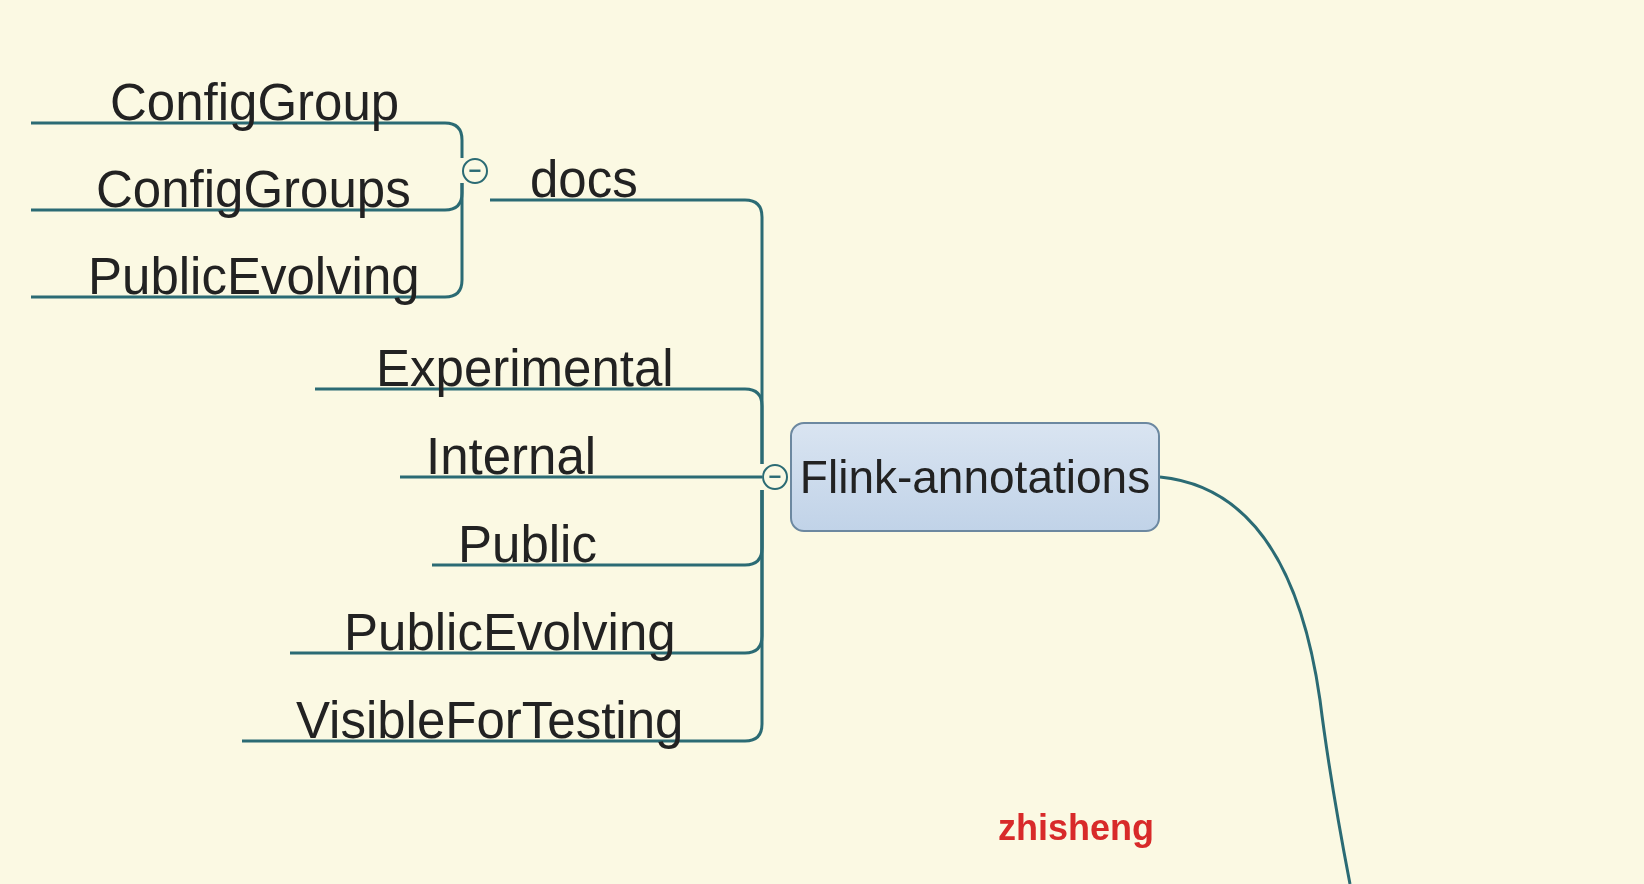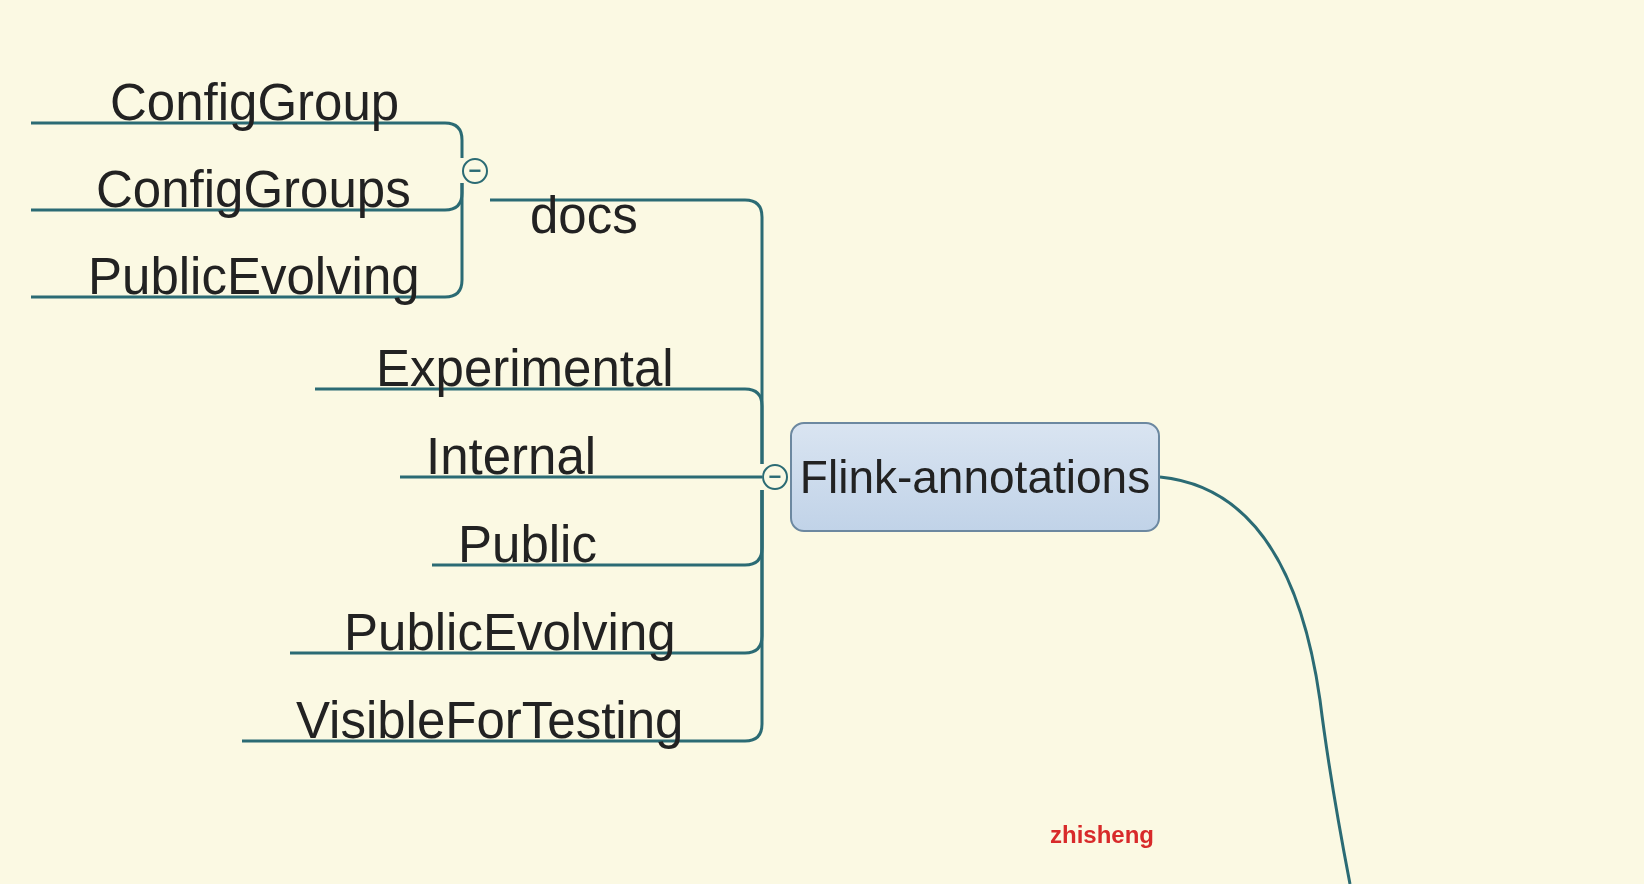--- a/index.html
+++ b/index.html
@@ -45,21 +45,21 @@
     font-size: 22px;
     line-height: 1;
     color: #2b6b74;
     font-weight: bold;
     cursor: pointer;
   }
   .watermark {
     position: absolute;
     right: 490px;
     bottom: 35px;
-    font-size: 24px;
+    font-size: 36px;
     font-weight: bold;
     color: #d82a2a;
   }
   svg.connector {
     position: absolute;
     left: 0; top: 0;
     width: 1644px; height: 884px;
     pointer-events: none;
   }
   svg.connector path,
@@ -102,21 +102,21 @@
 </svg>
 
 <div class="root-node">
   <span>Flink-annotations</span>
 </div>
 
 <div class="collapse-btn" style="left:762px; top:464px;">
   <span>−</span>
 </div>
 
-<div class="node-label" style="left:530px; top:150px;margin-top:36px;">
+<div class="node-label" style="left:530px; top:150px;">
   <span>docs</span>
 </div>
 
 <div class="collapse-btn" style="left:462px; top:158px;">
   <span>−</span>
 </div>
 
 <div class="node-label" style="left:110px; top:73px;">
   <span>ConfigGroup</span>
 </div>

